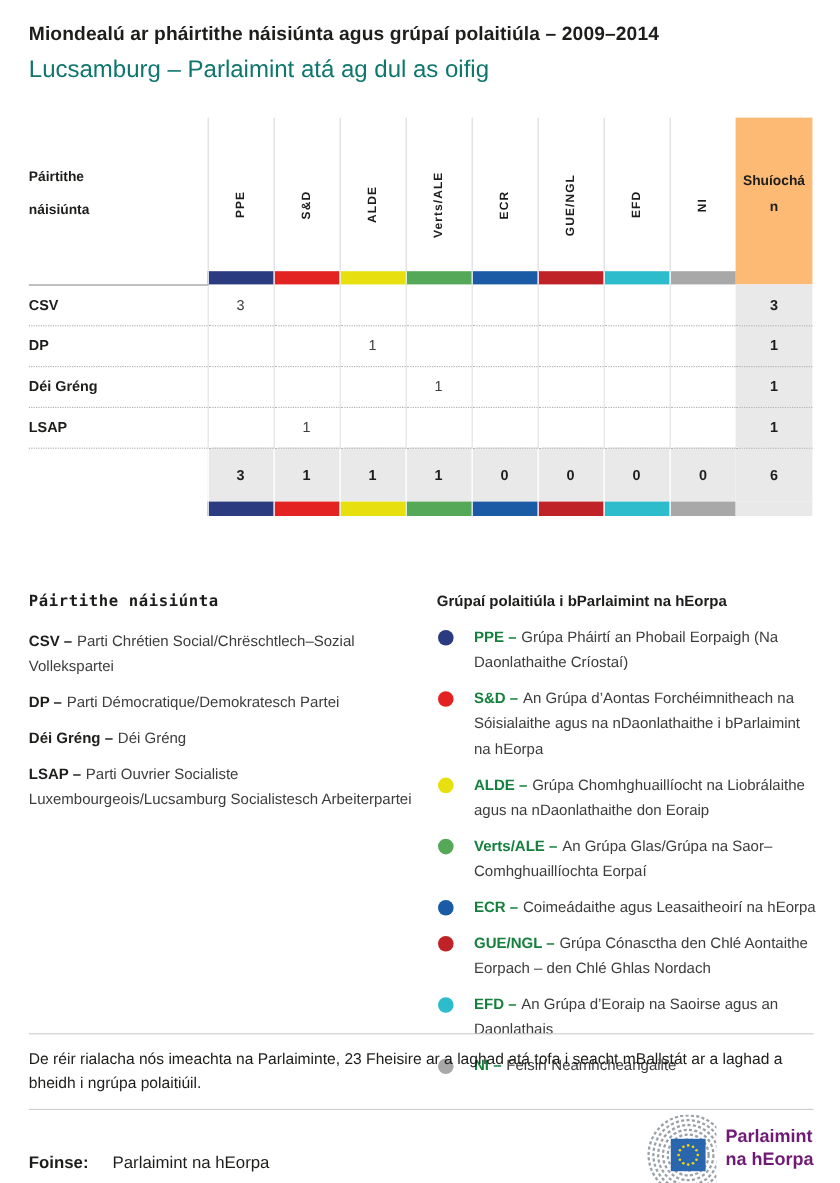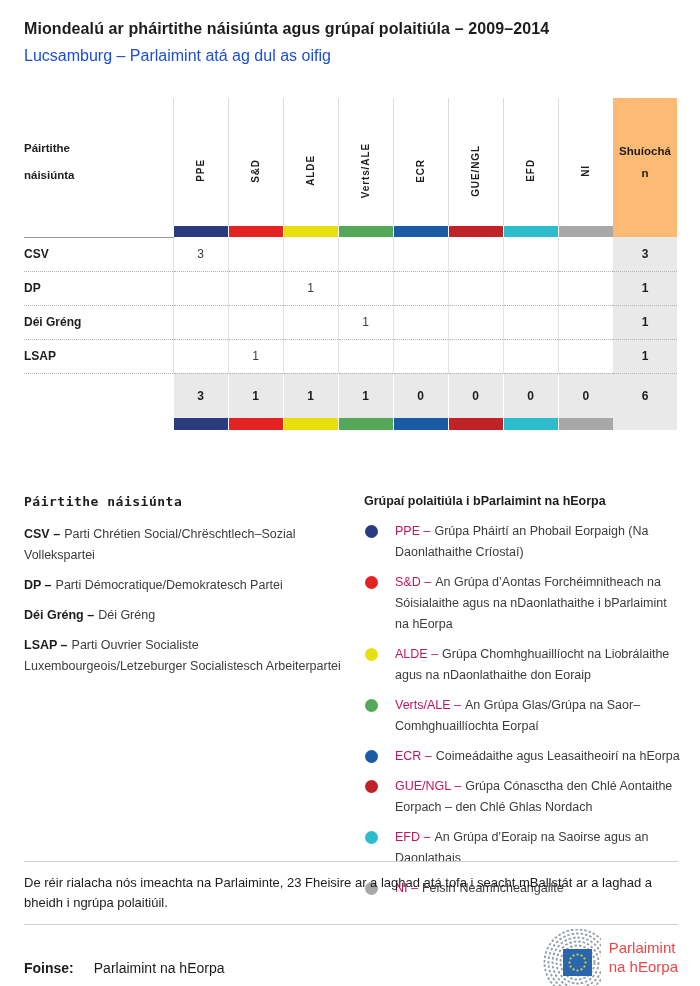--- a/index.html
+++ b/index.html
@@ -2,21 +2,21 @@
 <html><head>
 <meta charset="utf-8">
 <style>
   * { margin:0; padding:0; box-sizing:border-box; }
   body { background:#fff; font-family:"Liberation Sans", sans-serif; color:#1d1d1b; }
   .page { position:relative; width:700px; height:986px; background:#fff; overflow:hidden; margin:0 auto; }
 
   
   .hdr { position:absolute; top:20px; left:24px; right:24px; }
   .title { font-size:16px; font-weight:bold; color:#1d1d1b; letter-spacing:0.1px; }
-  .subtitle { font-size:16px; font-weight:normal; color:#1d4ed8; margin-top:9px; }
+  .subtitle { font-size:20px; font-weight:normal; color:#0f766e; margin-top:9px; }
 
   
   .tbl-wrap { position:absolute; top:98px; left:24px; }
   table.seats { border-collapse:collapse; table-layout:fixed; }
   table.seats col.c-left { width:149px; }
   table.seats col.c-g { width:55px; }
   table.seats col.c-seats { width:64px; }
   table.seats th, table.seats td { padding:0; font-size:12px; vertical-align:middle; }
 
   tr.hrow { height:128px; }
@@ -50,31 +50,31 @@
   .legend { position:absolute; top:494px; left:24px; right:20px; display:flex; }
   .leg-left { width:340px; flex:none; padding-right:14px; }
   .leg-right { flex:1; }
   .leg-left h3 { font-family:"DejaVu Sans Mono", monospace; font-size:13px; font-weight:bold;
                  letter-spacing:0.5px; margin-bottom:15px; }
   .leg-right h3 { font-size:12.5px; font-weight:bold; margin-bottom:13px; }
   .nat-item { font-size:12.5px; line-height:21px; margin-bottom:9px; color:#3c3c3b; }
   .nat-item .lbl { font-weight:bold; color:#1d1d1b; margin-right:4px; }
   .grp-item { display:flex; font-size:12.5px; line-height:21px; margin-bottom:9px; color:#3c3c3b; }
   .dot { flex:none; width:13px; height:13px; border-radius:50%; margin:4px 17px 0 1px; }
-  .grp-item .lbl { font-weight:normal; color:#be185d; margin-right:4px; }
+  .grp-item .lbl { font-weight:bold; color:#15803d; margin-right:4px; }
 
   
   .bottom { position:absolute; top:861px; left:24px; right:22px; }
   .rule { border-top:1px solid #cfcfcf; }
   .note { font-size:13px; line-height:20px; color:#1d1d1b; margin:11px 0 11px 0; }
   .footer { display:flex; justify-content:space-between; align-items:flex-end; margin-top:4px; }
   .source { font-size:14px; color:#1d1d1b; margin-bottom:10px; }
   .source .lbl { font-weight:bold; margin-right:20px; }
   .logo { display:flex; align-items:center; }
-  .logo-text { font-size:15px; font-weight:normal; color:#ef4444; line-height:1.22; margin-left:8px; }
+  .logo-text { font-size:15px; font-weight:bold; color:#701a75; line-height:1.22; margin-left:8px; }
 </style>
 </head>
 <body>
 
 <div class="page">
 
   <div class="hdr">
     <div class="title">Miondealú ar pháirtithe náisiúnta agus grúpaí polaitiúla – 2009–2014</div>
     <div class="subtitle">Lucsamburg – Parlaimint atá ag dul as oifig</div>
   </div>
@@ -204,21 +204,21 @@
       <div class="nat-item">
         <span class="lbl">CSV –</span><span>Parti Chrétien Social/Chrëschtlech–Sozial Vollekspartei</span>
       </div>
       <div class="nat-item">
         <span class="lbl">DP –</span><span>Parti Démocratique/Demokratesch Partei</span>
       </div>
       <div class="nat-item">
         <span class="lbl">Déi Gréng –</span><span>Déi Gréng</span>
       </div>
       <div class="nat-item">
-        <span class="lbl">LSAP –</span><span>Parti Ouvrier Socialiste Luxembourgeois/Letzeburger Socialistesch Arbeiterpartei</span>
+        <span class="lbl">LSAP –</span><span>Parti Ouvrier Socialiste Luxembourgeois/Lucsamburg Socialistesch Arbeiterpartei</span>
       </div>
     </div>
     <div class="leg-right">
       <h3>Grúpaí polaitiúla i bParlaimint na hEorpa</h3>
       <div class="grp-item">
         <span class="dot" style="background-color: rgb(43, 59, 128);"></span>
         <span><span class="lbl">PPE –</span><span>Grúpa Pháirtí an Phobail Eorpaigh (Na Daonlathaithe Críostaí)</span></span>
       </div>
       <div class="grp-item">
         <span class="dot" style="background-color: rgb(227, 35, 34);"></span>

